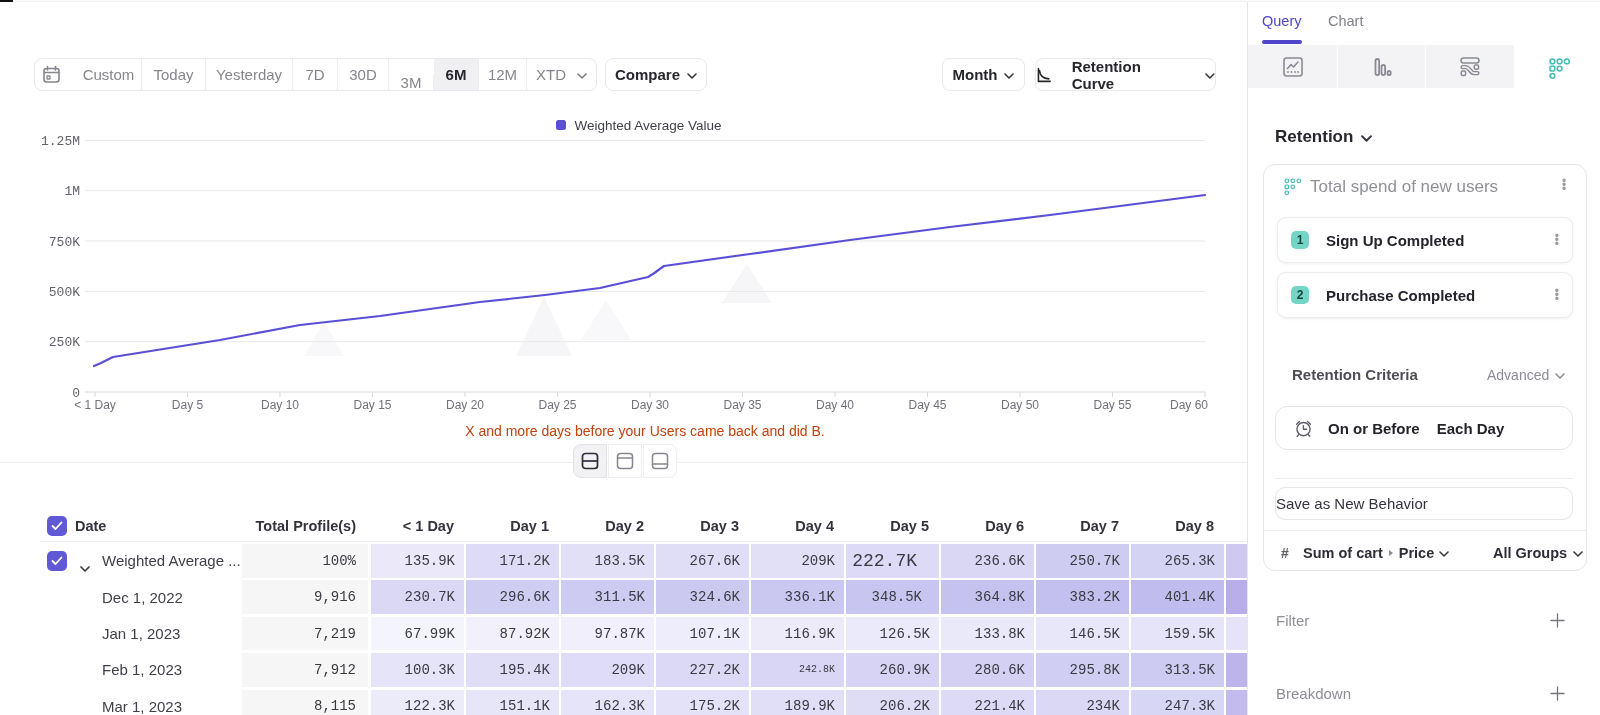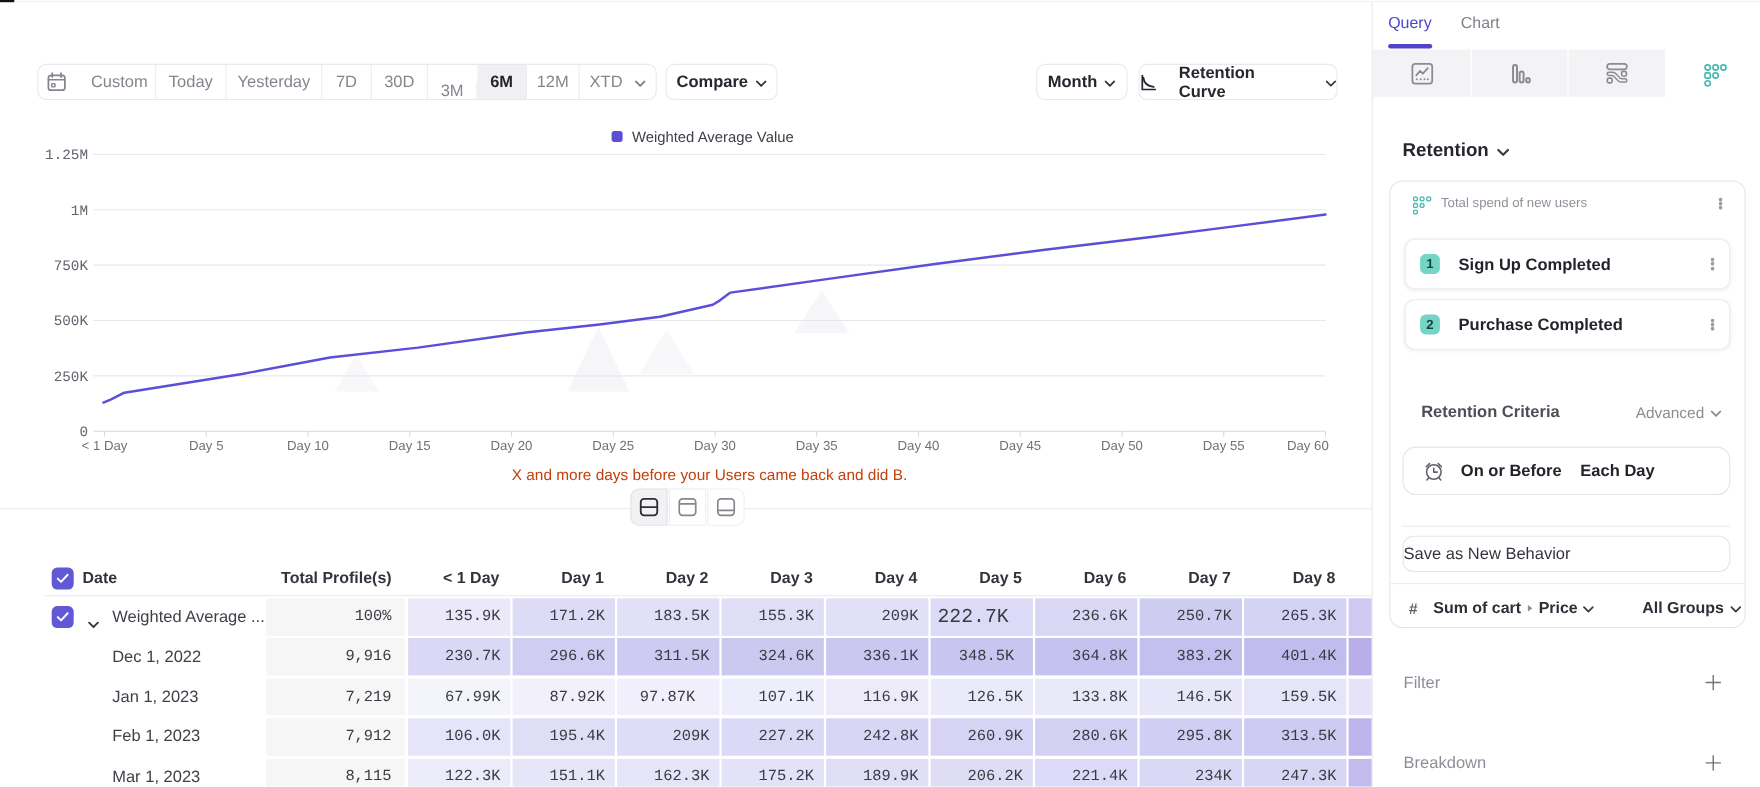--- a/index.html
+++ b/index.html
@@ -157,21 +157,21 @@
     </svg>
   </div>
 <div class="abs" style="left:80px;top:558px"><svg style="margin-top:0px" width="10" height="6" viewBox="0 0 10 6">
       <path d="M1 1l4 4 4-4" fill="none" stroke="#3a3a44" stroke-width="1.7" stroke-linecap="round" stroke-linejoin="round"></path>
     </svg></div>
 <div class="abs" style="left:102px;top:552.2px;font-size:15px;color:#3f3f49">Weighted Average ...</div>
 <div class="abs mono" style="left:242px;top:544.0px;width:126px;height:33.5px;background:#f6f6f7;display:flex;align-items:center;justify-content:flex-end;padding-right:12px;font-size:14px;color:#3a3a42">100%</div>
 <div class="abs mono" style="left:371px;top:544.0px;width:93px;height:33.5px;background:rgb(234,232,249);display:flex;align-items:center;justify-content:flex-end;padding-right:9px;font-size:14px;color:#3a3a42">135.9K</div>
 <div class="abs mono" style="left:466px;top:544.0px;width:93px;height:33.5px;background:rgb(221,219,246);display:flex;align-items:center;justify-content:flex-end;padding-right:9px;font-size:14px;color:#3a3a42">171.2K</div>
 <div class="abs mono" style="left:561px;top:544.0px;width:93px;height:33.5px;background:rgb(226,224,247);display:flex;align-items:center;justify-content:flex-end;padding-right:9px;font-size:14px;color:#3a3a42">183.5K</div>
-<div class="abs mono" style="left:656px;top:544.0px;width:93px;height:33.5px;background:rgb(224,222,247);display:flex;align-items:center;justify-content:flex-end;padding-right:9px;font-size:14px;color:#3a3a42">155.3K</div>
+<div class="abs mono" style="left:656px;top:544.0px;width:93px;height:33.5px;background:rgb(224,222,247);display:flex;align-items:center;justify-content:flex-end;padding-right:9px;font-size:14px;color:#3a3a42">267.6K</div>
 <div class="abs mono" style="left:751px;top:544.0px;width:93px;height:33.5px;background:rgb(226,224,247);display:flex;align-items:center;justify-content:flex-end;padding-right:9px;font-size:14px;color:#3a3a42">209K</div>
 <div class="abs mono" style="left:846px;top:544.0px;width:93px;height:33.5px;background:rgb(220,218,246);display:flex;align-items:center;justify-content:flex-end;padding-right:22px;font-size:18px;color:#3a3a42">222.7K</div>
 <div class="abs mono" style="left:941px;top:544.0px;width:93px;height:33.5px;background:rgb(218,215,245);display:flex;align-items:center;justify-content:flex-end;padding-right:9px;font-size:14px;color:#3a3a42">236.6K</div>
 <div class="abs mono" style="left:1036px;top:544.0px;width:93px;height:33.5px;background:rgb(207,204,242);display:flex;align-items:center;justify-content:flex-end;padding-right:9px;font-size:14px;color:#3a3a42">250.7K</div>
 <div class="abs mono" style="left:1131px;top:544.0px;width:93px;height:33.5px;background:rgb(213,211,244);display:flex;align-items:center;justify-content:flex-end;padding-right:9px;font-size:14px;color:#3a3a42">265.3K</div>
 <div class="abs" style="left:1226px;top:544.0px;width:21px;height:33.5px;background:#cfc9f1"></div>
 <div class="abs" style="left:102px;top:588.6px;font-size:15px;color:#3f3f49">Dec 1, 2022</div>
 <div class="abs mono" style="left:242px;top:580.4px;width:126px;height:33.5px;background:#f6f6f7;display:flex;align-items:center;justify-content:flex-end;padding-right:12px;font-size:14px;color:#3a3a42">9,916</div>
 <div class="abs mono" style="left:371px;top:580.4px;width:93px;height:33.5px;background:rgb(219,216,245);display:flex;align-items:center;justify-content:flex-end;padding-right:9px;font-size:14px;color:#3a3a42">230.7K</div>
 <div class="abs mono" style="left:466px;top:580.4px;width:93px;height:33.5px;background:rgb(208,205,243);display:flex;align-items:center;justify-content:flex-end;padding-right:9px;font-size:14px;color:#3a3a42">296.6K</div>
@@ -180,35 +180,35 @@
 <div class="abs mono" style="left:751px;top:580.4px;width:93px;height:33.5px;background:rgb(202,199,241);display:flex;align-items:center;justify-content:flex-end;padding-right:9px;font-size:14px;color:#3a3a42">336.1K</div>
 <div class="abs mono" style="left:846px;top:580.4px;width:93px;height:33.5px;background:rgb(200,197,240);display:flex;align-items:center;justify-content:flex-end;padding-right:17px;font-size:14px;color:#3a3a42">348.5K</div>
 <div class="abs mono" style="left:941px;top:580.4px;width:93px;height:33.5px;background:rgb(198,194,240);display:flex;align-items:center;justify-content:flex-end;padding-right:9px;font-size:14px;color:#3a3a42">364.8K</div>
 <div class="abs mono" style="left:1036px;top:580.4px;width:93px;height:33.5px;background:rgb(195,191,239);display:flex;align-items:center;justify-content:flex-end;padding-right:9px;font-size:14px;color:#3a3a42">383.2K</div>
 <div class="abs mono" style="left:1131px;top:580.4px;width:93px;height:33.5px;background:rgb(192,188,238);display:flex;align-items:center;justify-content:flex-end;padding-right:9px;font-size:14px;color:#3a3a42">401.4K</div>
 <div class="abs" style="left:1226px;top:580.4px;width:21px;height:33.5px;background:#b9aeea"></div>
 <div class="abs" style="left:102px;top:625.0px;font-size:15px;color:#3f3f49">Jan 1, 2023</div>
 <div class="abs mono" style="left:242px;top:616.8px;width:126px;height:33.5px;background:#f6f6f7;display:flex;align-items:center;justify-content:flex-end;padding-right:12px;font-size:14px;color:#3a3a42">7,219</div>
 <div class="abs mono" style="left:371px;top:616.8px;width:93px;height:33.5px;background:rgb(244,244,252);display:flex;align-items:center;justify-content:flex-end;padding-right:9px;font-size:14px;color:#3a3a42">67.99K</div>
 <div class="abs mono" style="left:466px;top:616.8px;width:93px;height:33.5px;background:rgb(241,240,251);display:flex;align-items:center;justify-content:flex-end;padding-right:9px;font-size:14px;color:#3a3a42">87.92K</div>
-<div class="abs mono" style="left:561px;top:616.8px;width:93px;height:33.5px;background:rgb(240,239,251);display:flex;align-items:center;justify-content:flex-end;padding-right:22px;font-size:14px;color:#3a3a42">97.87K</div>
+<div class="abs mono" style="left:561px;top:616.8px;width:93px;height:33.5px;background:rgb(240,239,251);display:flex;align-items:center;justify-content:flex-end;padding-right:9px;font-size:14px;color:#3a3a42">97.87K</div>
 <div class="abs mono" style="left:656px;top:616.8px;width:93px;height:33.5px;background:rgb(238,237,251);display:flex;align-items:center;justify-content:flex-end;padding-right:9px;font-size:14px;color:#3a3a42">107.1K</div>
 <div class="abs mono" style="left:751px;top:616.8px;width:93px;height:33.5px;background:rgb(237,235,250);display:flex;align-items:center;justify-content:flex-end;padding-right:9px;font-size:14px;color:#3a3a42">116.9K</div>
 <div class="abs mono" style="left:846px;top:616.8px;width:93px;height:33.5px;background:rgb(235,234,250);display:flex;align-items:center;justify-content:flex-end;padding-right:9px;font-size:14px;color:#3a3a42">126.5K</div>
 <div class="abs mono" style="left:941px;top:616.8px;width:93px;height:33.5px;background:rgb(234,233,249);display:flex;align-items:center;justify-content:flex-end;padding-right:9px;font-size:14px;color:#3a3a42">133.8K</div>
 <div class="abs mono" style="left:1036px;top:616.8px;width:93px;height:33.5px;background:rgb(232,231,249);display:flex;align-items:center;justify-content:flex-end;padding-right:9px;font-size:14px;color:#3a3a42">146.5K</div>
 <div class="abs mono" style="left:1131px;top:616.8px;width:93px;height:33.5px;background:rgb(230,228,248);display:flex;align-items:center;justify-content:flex-end;padding-right:9px;font-size:14px;color:#3a3a42">159.5K</div>
 <div class="abs" style="left:1226px;top:616.8px;width:21px;height:33.5px;background:#e6e3f8"></div>
 <div class="abs" style="left:102px;top:661.4px;font-size:15px;color:#3f3f49">Feb 1, 2023</div>
 <div class="abs mono" style="left:242px;top:653.2px;width:126px;height:33.5px;background:#f6f6f7;display:flex;align-items:center;justify-content:flex-end;padding-right:12px;font-size:14px;color:#3a3a42">7,912</div>
-<div class="abs mono" style="left:371px;top:653.2px;width:93px;height:33.5px;background:rgb(229,228,248);display:flex;align-items:center;justify-content:flex-end;padding-right:9px;font-size:14px;color:#3a3a42">106.0K</div>
+<div class="abs mono" style="left:371px;top:653.2px;width:93px;height:33.5px;background:rgb(229,228,248);display:flex;align-items:center;justify-content:flex-end;padding-right:9px;font-size:14px;color:#3a3a42">100.3K</div>
 <div class="abs mono" style="left:466px;top:653.2px;width:93px;height:33.5px;background:rgb(224,222,247);display:flex;align-items:center;justify-content:flex-end;padding-right:9px;font-size:14px;color:#3a3a42">195.4K</div>
 <div class="abs mono" style="left:561px;top:653.2px;width:93px;height:33.5px;background:rgb(222,220,246);display:flex;align-items:center;justify-content:flex-end;padding-right:9px;font-size:14px;color:#3a3a42">209K</div>
 <div class="abs mono" style="left:656px;top:653.2px;width:93px;height:33.5px;background:rgb(219,217,245);display:flex;align-items:center;justify-content:flex-end;padding-right:9px;font-size:14px;color:#3a3a42">227.2K</div>
-<div class="abs mono" style="left:751px;top:653.2px;width:93px;height:33.5px;background:rgb(217,214,245);display:flex;align-items:center;justify-content:flex-end;padding-right:9px;font-size:14px;color:#3a3a42">242.8K</div>
+<div class="abs mono" style="left:751px;top:653.2px;width:93px;height:33.5px;background:rgb(217,214,245);display:flex;align-items:center;justify-content:flex-end;padding-right:9px;font-size:10px;color:#3a3a42">242.8K</div>
 <div class="abs mono" style="left:846px;top:653.2px;width:93px;height:33.5px;background:rgb(214,211,244);display:flex;align-items:center;justify-content:flex-end;padding-right:9px;font-size:14px;color:#3a3a42">260.9K</div>
 <div class="abs mono" style="left:941px;top:653.2px;width:93px;height:33.5px;background:rgb(211,208,243);display:flex;align-items:center;justify-content:flex-end;padding-right:9px;font-size:14px;color:#3a3a42">280.6K</div>
 <div class="abs mono" style="left:1036px;top:653.2px;width:93px;height:33.5px;background:rgb(209,206,243);display:flex;align-items:center;justify-content:flex-end;padding-right:9px;font-size:14px;color:#3a3a42">295.8K</div>
 <div class="abs mono" style="left:1131px;top:653.2px;width:93px;height:33.5px;background:rgb(206,203,242);display:flex;align-items:center;justify-content:flex-end;padding-right:9px;font-size:14px;color:#3a3a42">313.5K</div>
 <div class="abs" style="left:1226px;top:653.2px;width:21px;height:33.5px;background:#beb4ec"></div>
 <div class="abs" style="left:102px;top:697.8px;font-size:15px;color:#3f3f49">Mar 1, 2023</div>
 <div class="abs mono" style="left:242px;top:689.6px;width:126px;height:33.5px;background:#f6f6f7;display:flex;align-items:center;justify-content:flex-end;padding-right:12px;font-size:14px;color:#3a3a42">8,115</div>
 <div class="abs mono" style="left:371px;top:689.6px;width:93px;height:33.5px;background:rgb(236,235,250);display:flex;align-items:center;justify-content:flex-end;padding-right:9px;font-size:14px;color:#3a3a42">122.3K</div>
 <div class="abs mono" style="left:466px;top:689.6px;width:93px;height:33.5px;background:rgb(231,230,249);display:flex;align-items:center;justify-content:flex-end;padding-right:9px;font-size:14px;color:#3a3a42">151.1K</div>
 <div class="abs mono" style="left:561px;top:689.6px;width:93px;height:33.5px;background:rgb(230,228,248);display:flex;align-items:center;justify-content:flex-end;padding-right:9px;font-size:14px;color:#3a3a42">162.3K</div>
@@ -261,21 +261,21 @@
     </svg></div>
 <div class="abs" style="left:1263px;top:164px;width:324px;height:407px;border:1px solid #e5e5ea;border-radius:12px"></div>
 <svg class="abs" style="left:1284px;top:178px" width="20.0" height="20.0" viewBox="0 0 20.0 20.0" fill="none" stroke="#45bcb1" stroke-width="1.2">
     <circle cx="2.8" cy="2.8" r="1.8"></circle>
     <circle cx="8.8" cy="2.8" r="1.8"></circle>
     <circle cx="14.8" cy="2.8" r="1.8"></circle>
     <rect x="1" y="7.0" width="3.6" height="3.6" rx="1"></rect>
     <circle cx="8.8" cy="8.8" r="1.8"></circle>
     <circle cx="2.8" cy="14.8" r="1.8"></circle>
   </svg>
-<div class="abs" style="left:1310px;top:177px;font-size:12px;color:#90909a">Total spend of new users</div>
+<div class="abs" style="left:1310px;top:177px;font-size:17px;color:#90909a">Total spend of new users</div>
 <div class="abs kebab" style="left:1562px;top:179px;font-size:12px;line-height:4.2px">•<br>•<br>•</div>
 <div class="abs" style="left:1277px;top:217px;width:296px;height:46px;background:#fff;border:1px solid #ececf1;border-radius:9px;box-shadow:0 1px 3px rgba(40,40,60,0.07);display:flex;align-items:center">
     <span style="margin-left:13px;width:18px;height:18px;background:#74d4c6;border-radius:5px;display:flex;align-items:center;justify-content:center;font-size:12px;font-weight:700;color:#17453e">1</span>
     <span style="margin-left:17px;font-size:15px;font-weight:600;color:#23232b">Sign Up Completed</span>
     <span class="kebab" style="margin-left:auto;margin-right:13px;font-size:12px;line-height:4.2px">•<br>•<br>•</span>
   </div>
 <div class="abs" style="left:1277px;top:272px;width:296px;height:46px;background:#fff;border:1px solid #ececf1;border-radius:9px;box-shadow:0 1px 3px rgba(40,40,60,0.07);display:flex;align-items:center">
     <span style="margin-left:13px;width:18px;height:18px;background:#74d4c6;border-radius:5px;display:flex;align-items:center;justify-content:center;font-size:12px;font-weight:700;color:#17453e">2</span>
     <span style="margin-left:17px;font-size:15px;font-weight:600;color:#23232b">Purchase Completed</span>
     <span class="kebab" style="margin-left:auto;margin-right:13px;font-size:12px;line-height:4.2px">•<br>•<br>•</span>

